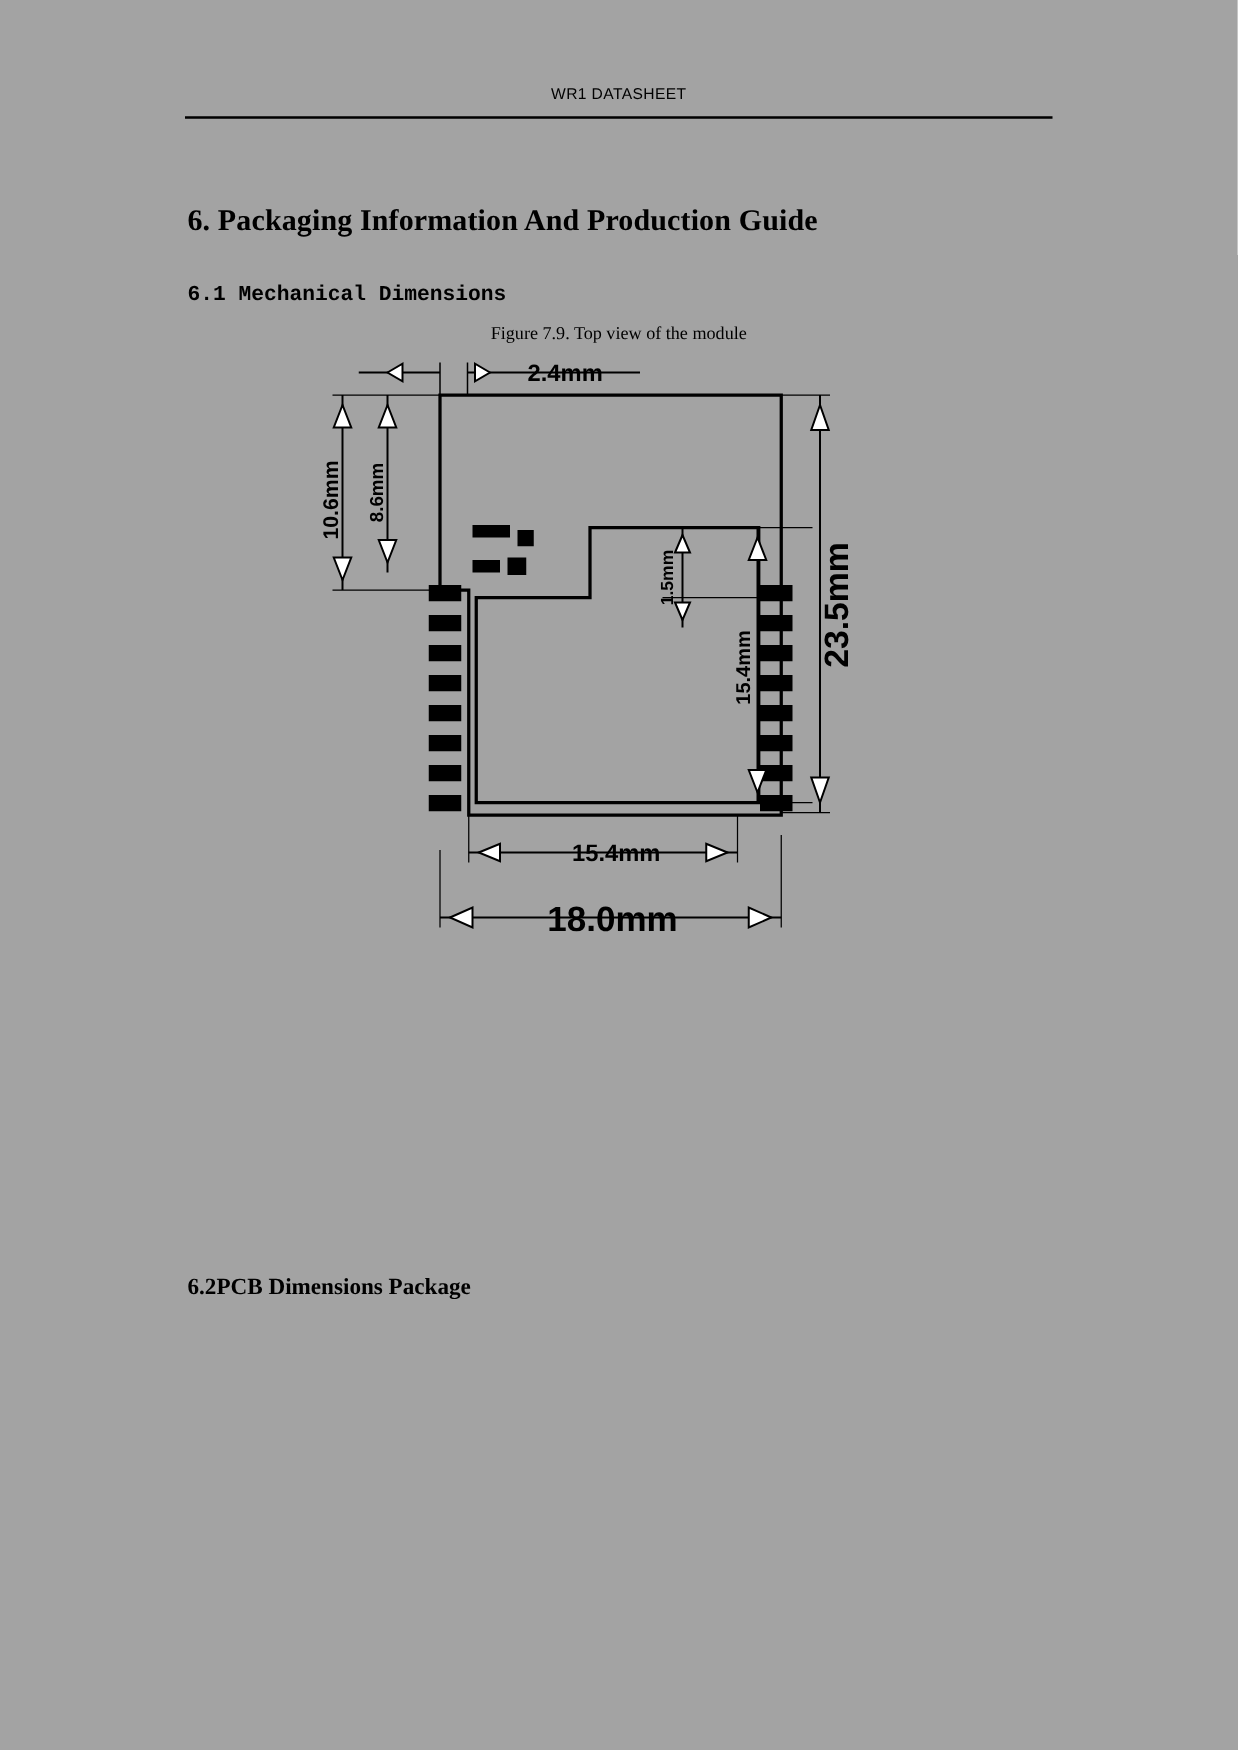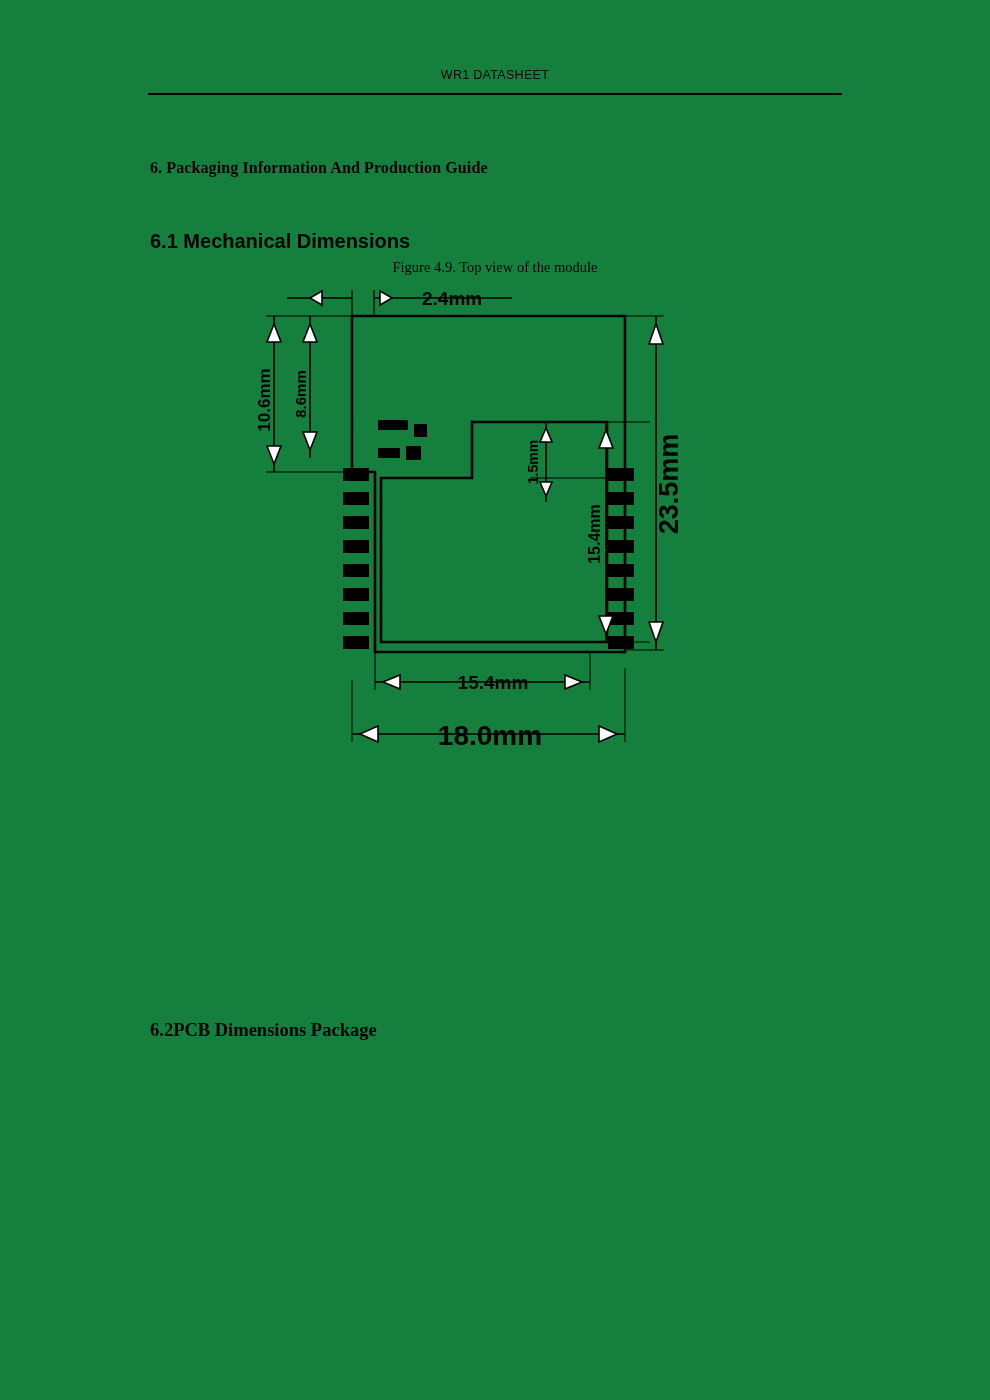--- a/index.html
+++ b/index.html
@@ -13,21 +13,21 @@
     position: relative;
     font-family: "Liberation Serif", serif;
     color: #000000;
     overflow: hidden;
   }
   .page {
     position: absolute;
     left: 0; top: 0;
     width: 990px;
     height: 1400px;
-    background: #15803d;
+    background: #a3a3a3;
   }
   .header-text {
     position: absolute;
     top: 68px;
     left: 0;
     width: 990px;
     text-align: center;
     font-family: "Liberation Sans", sans-serif;
     font-size: 12.5px;
     letter-spacing: 0.3px;
@@ -38,32 +38,32 @@
     top: 93px;
     left: 148px;
     width: 694px;
     height: 2px;
     background: #000;
   }
   .h1 {
     position: absolute;
     top: 148px;
     left: 150px;
-    font-size: 16px;
+    font-size: 24px;
     font-weight: bold;
     font-family: "Liberation Serif", serif;
     letter-spacing: 0.1px;
   }
   .h2-a {
     position: absolute;
     top: 213px;
     left: 150px;
-    font-size: 20px;
+    font-size: 17px;
     font-weight: bold;
-    font-family: Liberation Sans, sans-serif;
+    font-family: Liberation Mono, monospace;
   }
   .h2-b {
     position: absolute;
     top: 1005px;
     left: 150px;
     font-size: 18.5px;
     font-weight: bold;
     font-family: "Liberation Serif", serif;
   }
   .figure-caption {
@@ -89,21 +89,21 @@
 
 <div class="page">
 
   <div class="header-text">WR1 DATASHEET</div>
   <div class="header-rule"></div>
 
   <h1 class="h1">6. Packaging Information And Production Guide</h1>
 
   <h2 class="h2-a">6.1 Mechanical Dimensions</h2>
 
-  <div class="figure-caption">Figure 4.9. Top view of the module</div>
+  <div class="figure-caption">Figure 7.9. Top view of the module</div>
 
   <div class="figure-wrap">
     <svg width="520" height="500" viewBox="0 0 520 500">
       <defs>
         <marker id="arrU" markerWidth="14" markerHeight="14" refX="7" refY="1" orient="auto">
           <path d="M7,0 L12,14 L7,10 L2,14 Z" fill="none" stroke="#000" stroke-width="1.4"></path>
         </marker>
       </defs>
 
       <g fill="none" stroke="#000" stroke-width="2.6">

